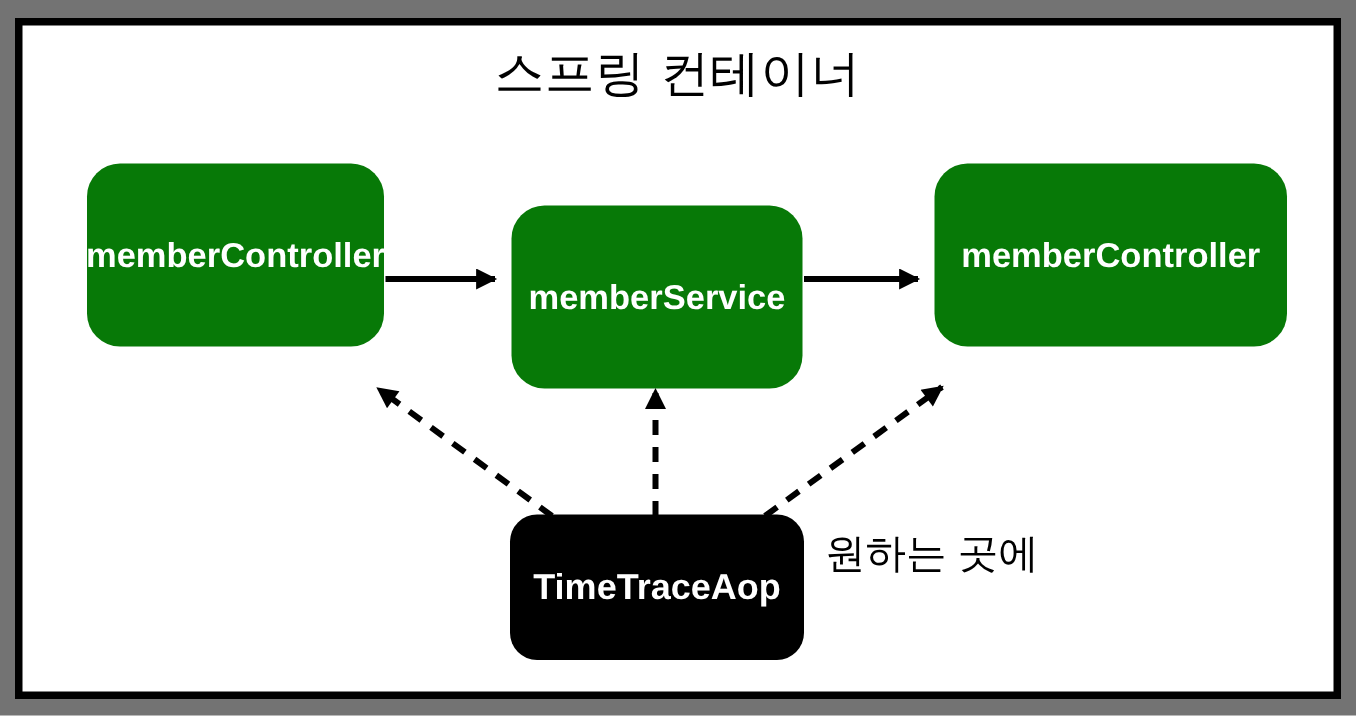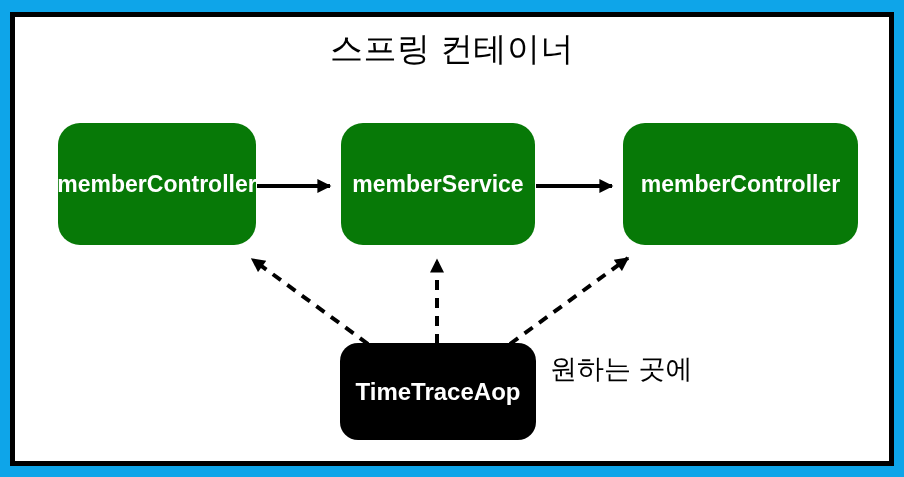--- a/index.html
+++ b/index.html
@@ -4,54 +4,54 @@
 <style>
   * { margin: 0; padding: 0; box-sizing: border-box; }
   html, body { background: #ffffff; }
   body {
     font-family: "Liberation Sans", "DejaVu Sans", sans-serif;
     width: 904px; height: 477px; overflow: hidden;
   }
   .stage {
     position: relative;
     width: 904px; height: 477px;
-    background: #0ea5e9;
+    background: #737373;
   }
   .frame {
     position: absolute;
     left: 10px; top: 12px;
     width: 884px; height: 454px;
     border: 5px solid #000000;
     background: #ffffff;
   }
   .diagram-title {
     position: absolute;
     left: 10px; top: 27px;
     width: 884px;
     text-align: center;
     font-size: 33px;
     font-weight: 500;
     letter-spacing: 0.5px;
     color: #000000;
   }
   .node {
     position: absolute;
-    top: 123px;
+    top: 109px;
     height: 122px;
     background: #077907;
     border-radius: 22px;
     display: flex;
     align-items: center;
     justify-content: center;
     color: #ffffff;
     font-weight: bold;
     font-size: 23px;
   }
   .node-controller { left: 58px;  width: 198px; }
-  .node-service    { left: 341px; width: 194px; }
+  .node-service    { left: 341px; width: 194px; margin-top: 28px; }
   .node-repository { left: 623px; width: 235px; }
   .aop-box {
     position: absolute;
     left: 340px; top: 343px;
     width: 196px; height: 97px;
     background: #000000;
     border-radius: 18px;
     display: flex;
     flex-direction: column;
     align-items: center;

